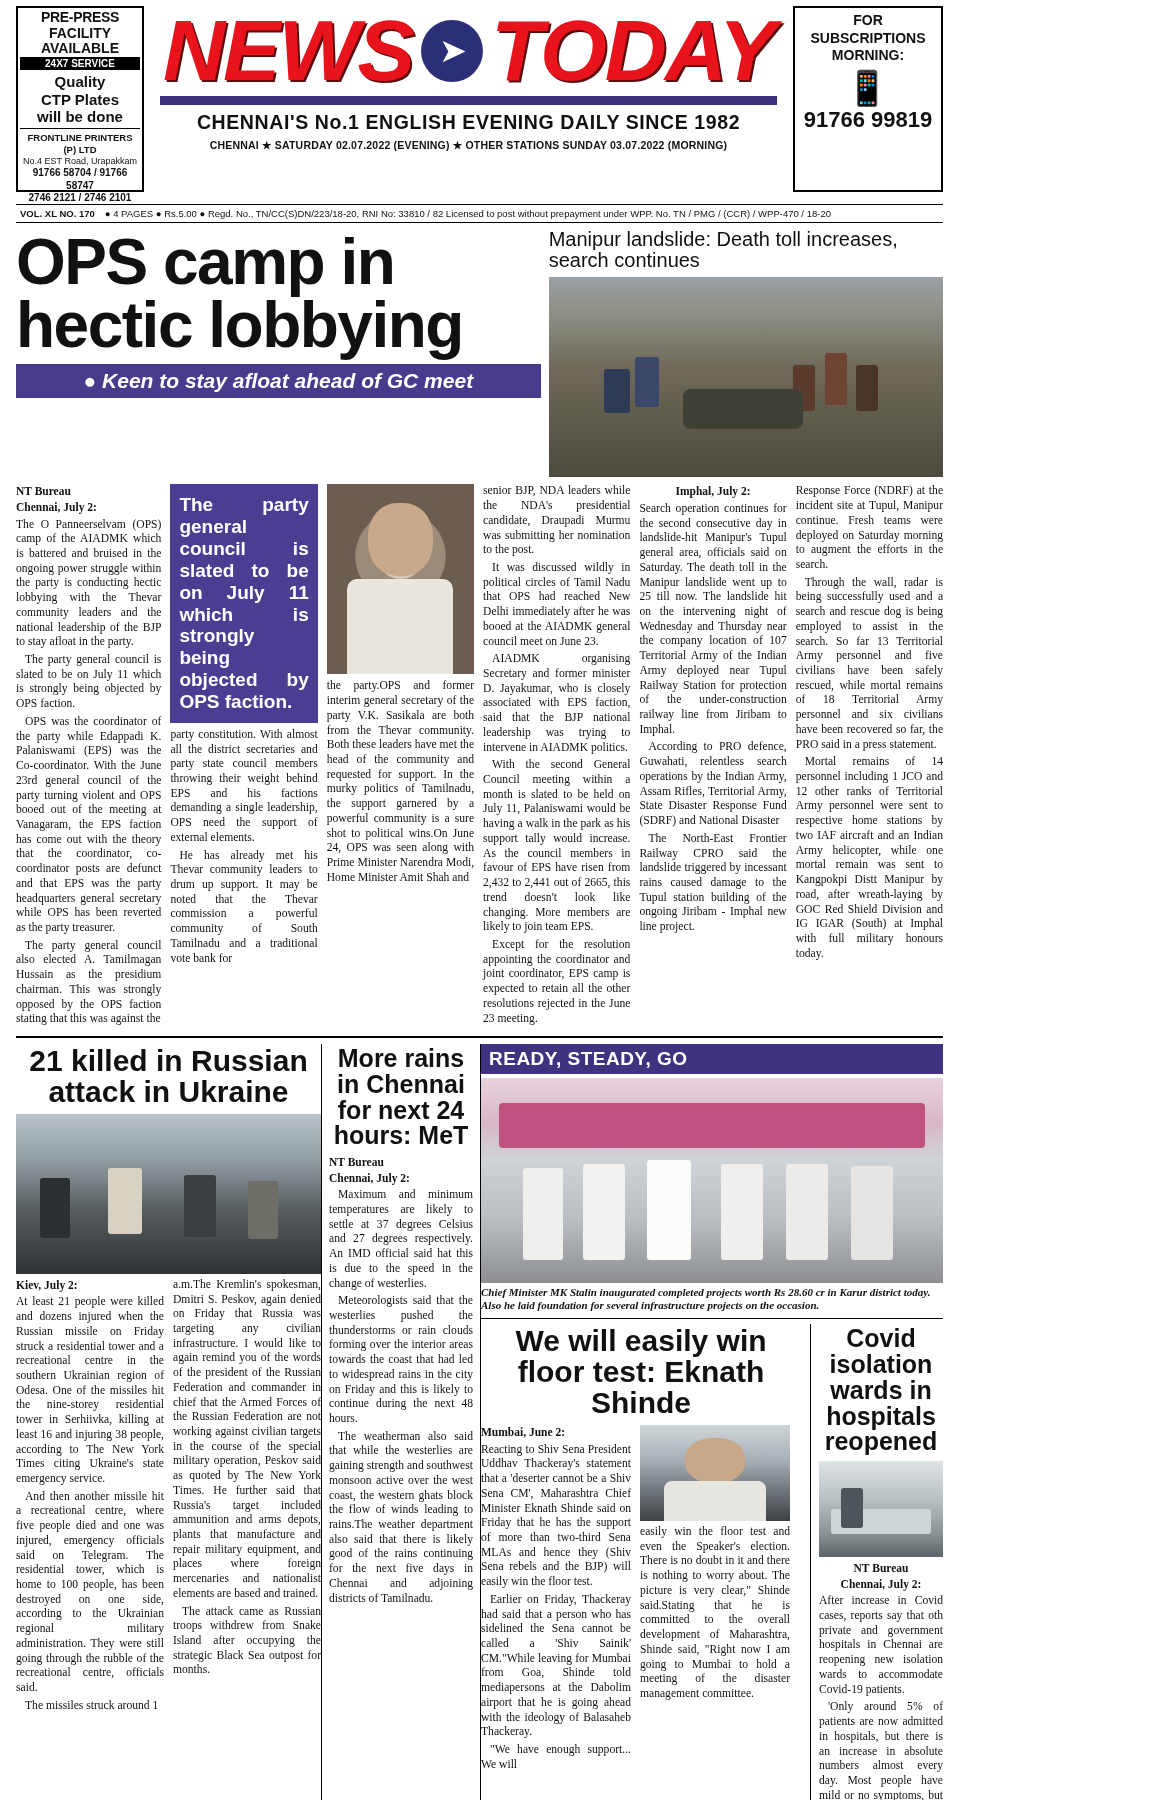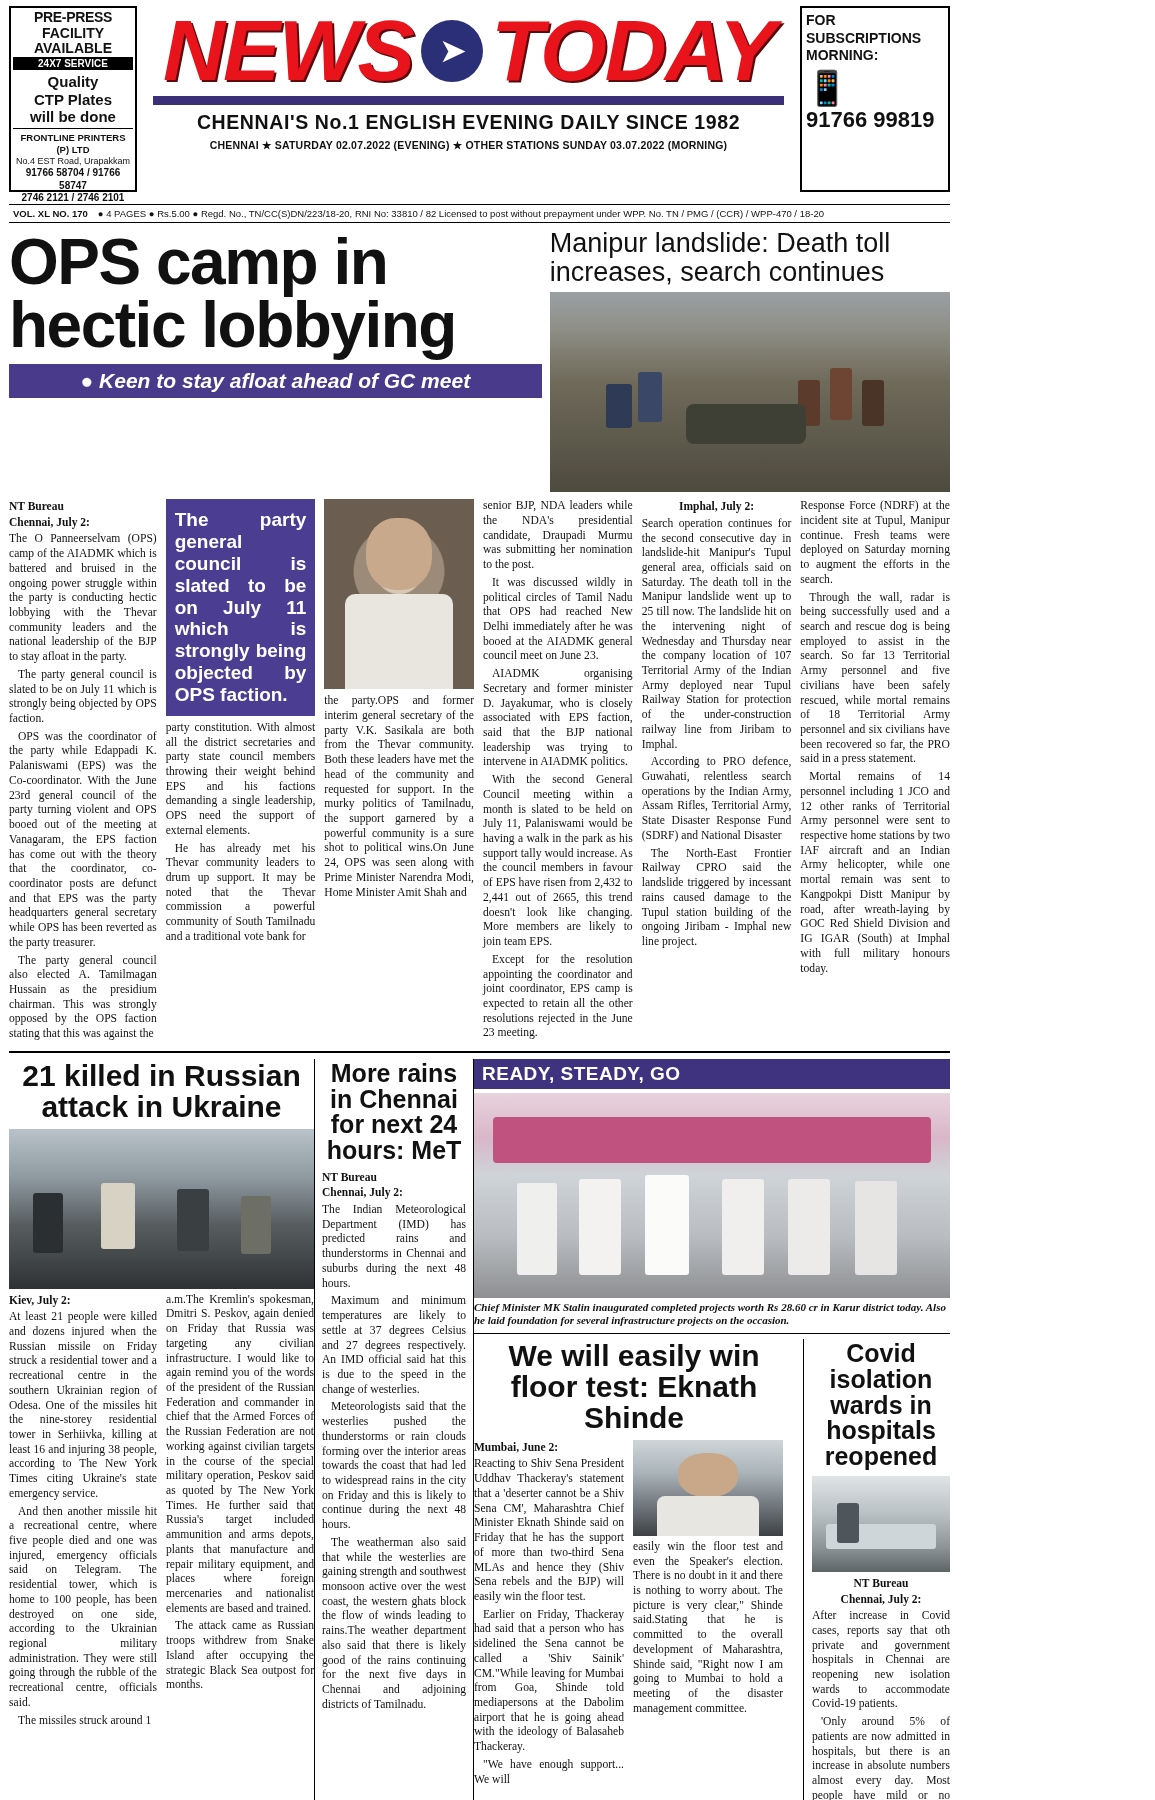--- a/index.html
+++ b/index.html
@@ -4,21 +4,21 @@
 <style>
   * { box-sizing: border-box; }
   html, body { margin:0; padding:0; }
   body {
     width:1155px; height:1800px;
     background:#ffffff;
     font-family:"Liberation Serif", serif;
     color:#111;
     overflow:hidden;
   }
-  .page { width:959px; height:1800px; position:relative; padding:6px 9px; }
+  .page { width:959px; height:1800px; position:relative; padding:6px 16px; }
 
   
   .masthead { display:flex; align-items:stretch; gap:6px; height:186px; }
   .mh-left {
     width:128px; border:2px solid #000; padding:2px;
     display:flex; flex-direction:column; align-items:center; text-align:center;
     font-family:"Liberation Sans", sans-serif;
   }
   .mh-left .l1 { font-weight:bold; font-size:14px; letter-spacing:-0.3px; line-height:1.05; }
   .mh-left .l2 { font-size:14px; font-weight:bold; line-height:1.1; margin-top:1px;}
@@ -49,21 +49,21 @@
   .tagline {
     font-family:"Liberation Sans", sans-serif; font-weight:bold;
     font-size:19.5px; letter-spacing:0.6px; margin-top:6px; color:#111;
   }
   .dateline {
     font-family:"Liberation Sans", sans-serif; font-size:10.5px; font-weight:bold;
     margin-top:5px; letter-spacing:0.2px;
   }
   .mh-right {
     width:150px; border:2px solid #000; padding:4px;
-    display:flex; flex-direction:column; align-items:flex-start; justify-content:flex-start;
+    display:flex; flex-direction:column; align-items:center; justify-content:flex-start;
     text-align:center; font-family:"Liberation Sans", sans-serif;
   }
   .mh-right .t { font-size:14px; font-weight:bold; line-height:1.25; }
   .phoneicon { font-size:34px; line-height:1; margin:6px 0 2px; }
   .mh-right .ph { font-size:22px; font-weight:bold; }
 
   .legalbar {
     border:1px solid #000; border-left:none; border-right:none;
     margin-top:12px; padding:3px 4px;
     font-family:"Liberation Sans", sans-serif; font-size:9.5px;
@@ -79,21 +79,21 @@
     font-weight:bold; font-size:64px; line-height:0.98; letter-spacing:-1.5px;
     margin:2px 0 0 0;
   }
   .kicker {
     background:#4a3a8c; color:#fff; margin-top:8px; padding:5px 8px;
     font-family:"Liberation Sans", sans-serif; font-style:italic; font-weight:bold;
     font-size:21px; text-align:center;
   }
   .lead-right { width:481px; }
   .sub-headline {
-    font-family:"Liberation Sans", sans-serif; font-size:27px; line-height:1.06;
+    font-family:"Liberation Sans", sans-serif; font-size:20px; line-height:1.06;
     margin:0 0 6px 0;
   }
   .photo { background:#6a6f63; position:relative; overflow:hidden; }
 
   
   .cols { display:flex; gap:9px; margin-top:7px; }
   .col { font-size:11.6px; line-height:1.27; text-align:justify; }
   .col p { margin:0 0 3px 0; text-indent:9px; }
   .col p.first { text-indent:0; }
   .byline { font-weight:bold; font-size:11.5px; margin:0 0 1px 0; }
@@ -277,21 +277,20 @@
           <p>The attack came as Russian troops withdrew from Snake Island after occupying the strategic Black Sea outpost for months.</p>
         </div>
       </div>
     </div>
 
     <div style="width:160px;border-left:1px solid #000;border-right:1px solid #000;padding:0 7px;">
       <div class="sec-head small">More rains in Chennai for next 24 hours: MeT</div>
       <div class="col">
         <div class="byline">NT Bureau</div>
         <div class="placeline">Chennai, July 2:</div>
-        <p class="first">The Indian Meteorological Department (IMD) has predicted rains and thunderstorms in Chennai and suburbs during the next 48 hours.</p>
         <p>Maximum and minimum temperatures are likely to settle at 37 degrees Celsius and 27 degrees respectively. An IMD official said hat this is due to the speed in the change of westerlies.</p>
         <p>Meteorologists said that the westerlies pushed the thunderstorms or rain clouds forming over the interior areas towards the coast that had led to widespread rains in the city on Friday and this is likely to continue during the next 48 hours.</p>
         <p>The weatherman also said that while the westerlies are gaining strength and southwest monsoon active over the west coast, the western ghats block the flow of winds leading to rains.The weather department also said that there is likely good of the rains continuing for the next five days in Chennai and adjoining districts of Tamilnadu.</p>
       </div>
     </div>
 
     <div style="flex:1;">
       <div class="banner">READY, STEADY, GO</div>
       <div class="photo p-ready" style="height:205px;position:relative;margin-top:4px;">
         <div class="ph-fig" style="left:4%;top:12%;width:92%;height:22%;background:#c0527f;border-radius:4px;"></div>

